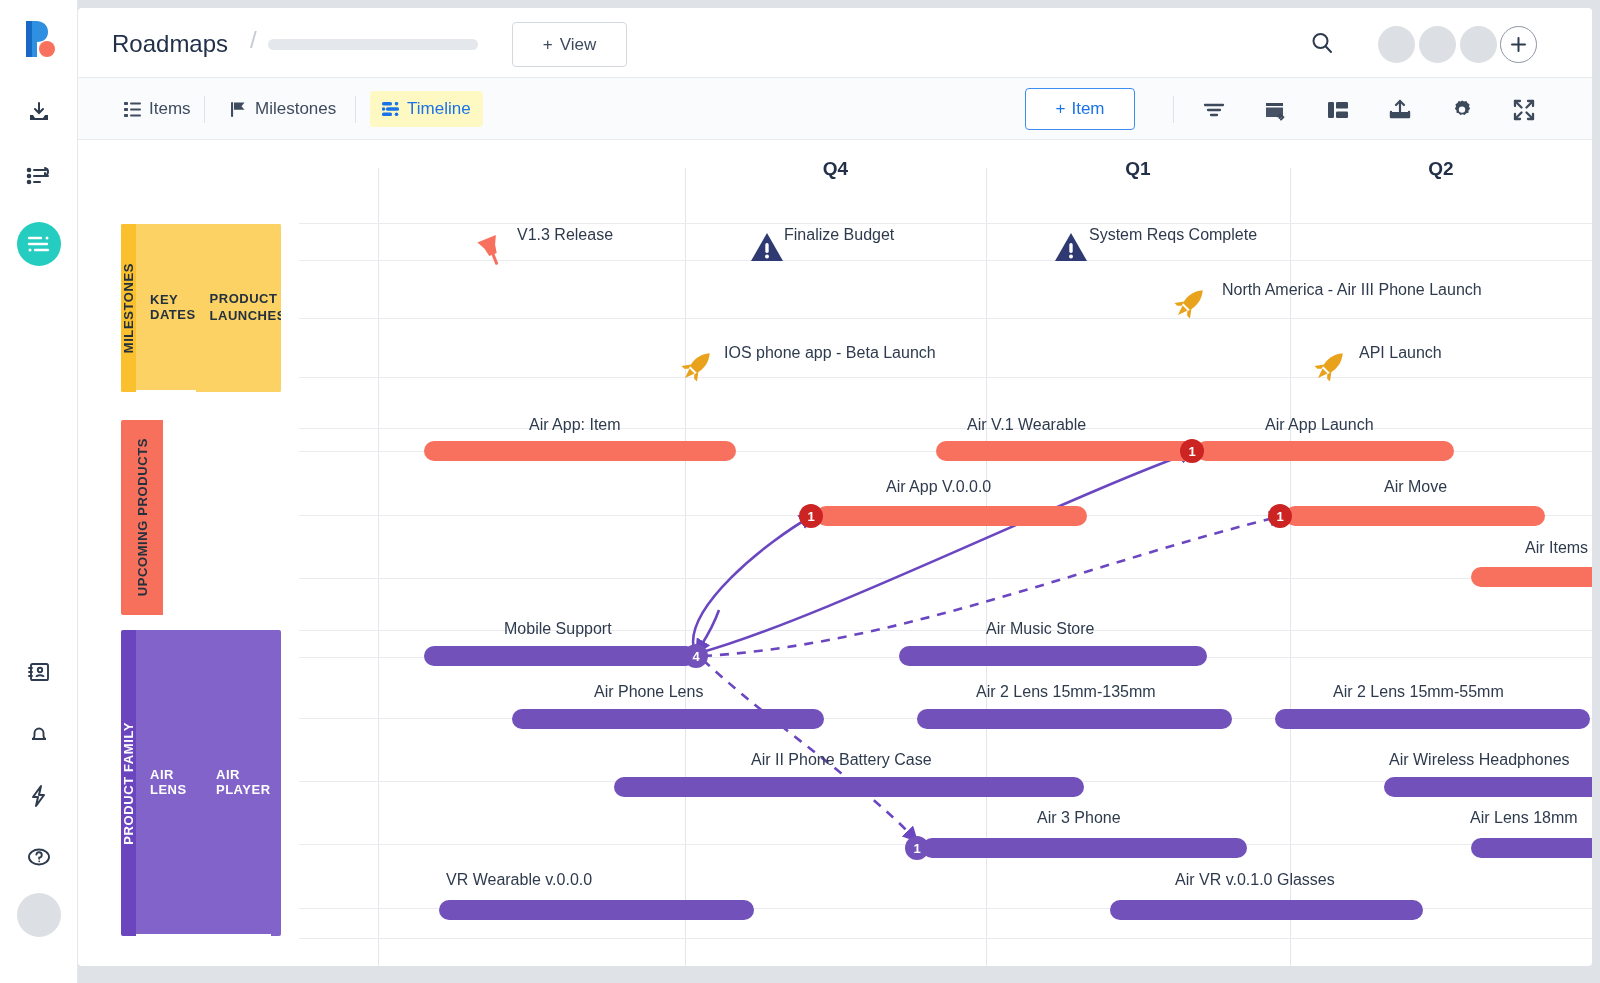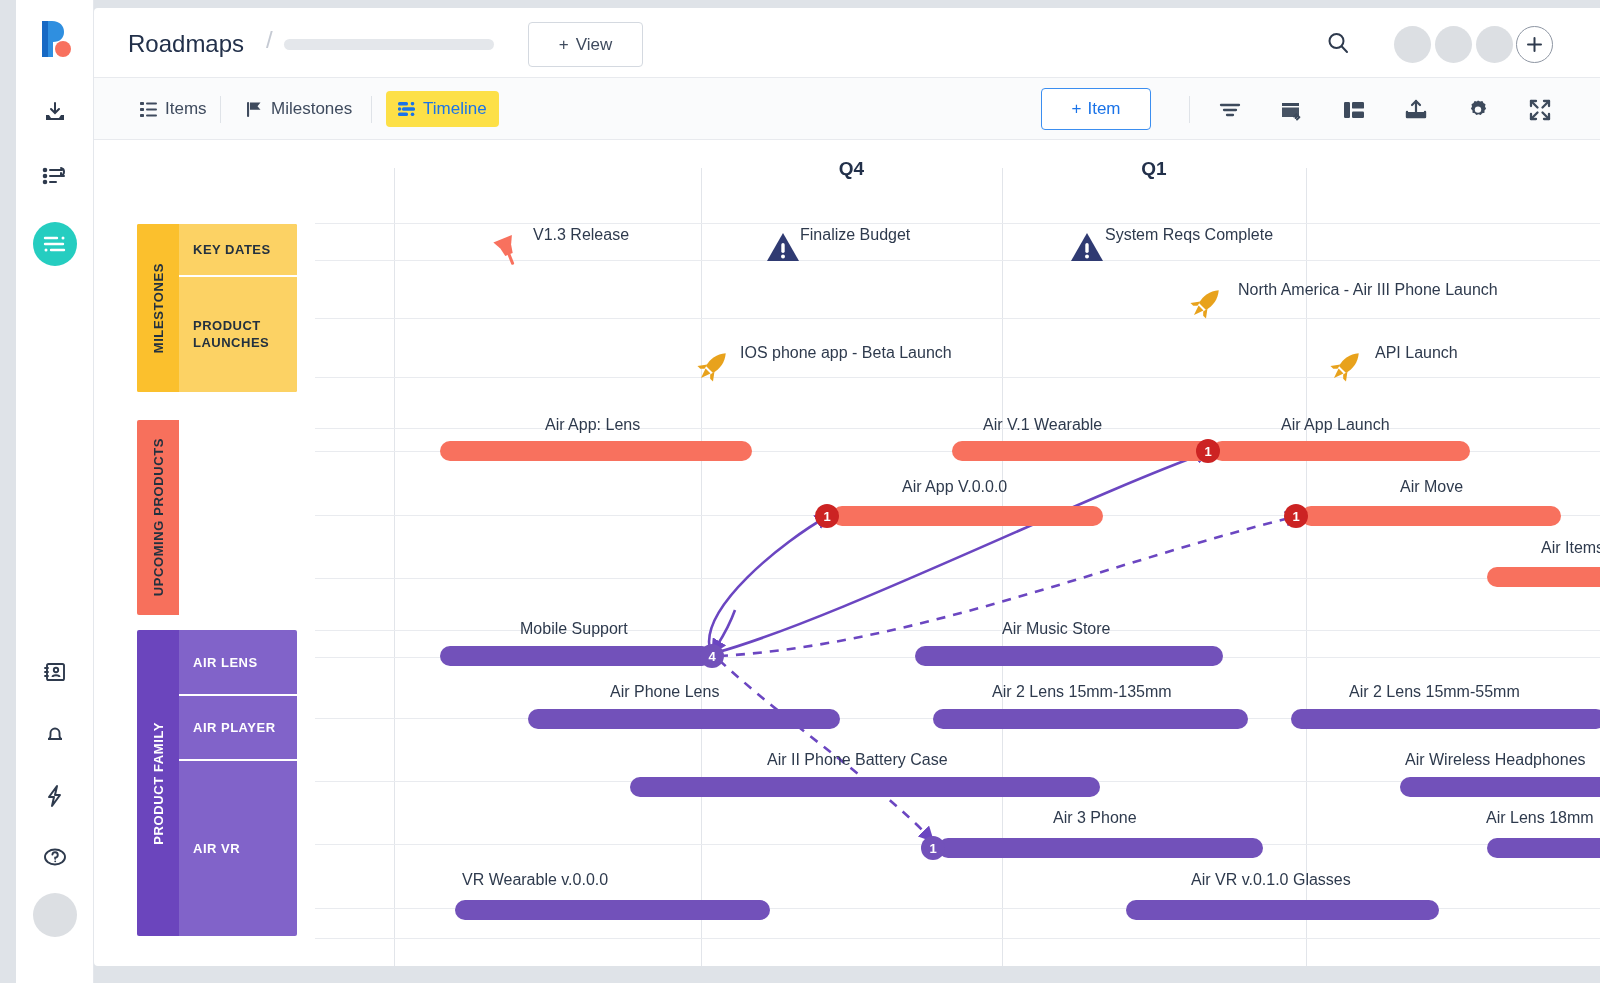--- a/index.html
+++ b/index.html
@@ -3,21 +3,21 @@
 <meta charset="utf-8">
 <style>
   * { box-sizing: border-box; margin: 0; padding: 0; }
   html, body {
     width: 1600px; height: 983px;
     background: #dfe3e8;
     font-family: "Liberation Sans", sans-serif;
     overflow: hidden;
   }
   .app {
-    position: absolute; left: 16px; top: 0;
+    position: absolute; left: 0; top: 0;
     width: 1422px; height: 983px;
     background: #dfe3e8;
   }
 
   
   .rail {
     position: absolute; left: 0; top: 0;
     width: 78px; height: 983px;
     background: #ffffff;
     border-right: 1px solid #e4e7ec;
@@ -102,21 +102,21 @@
     width: 1514px; height: 62px;
     background: #fafbfc;
     border-bottom: 1px solid #e8eaee;
   }
   .tab {
     position: absolute; top: 13px; height: 36px;
     display: flex; align-items: center; gap: 8px;
     padding: 0 12px; border-radius: 4px;
     font-size: 17px; color: #3f4b5e; cursor: pointer;
   }
-  .tab.active { background: #fde047; color: #1a73e8; font-weight: 500; }
+  .tab.active { background: #fef9c3; color: #1a73e8; font-weight: 500; }
   .tab svg { display:block; }
   .tdiv {
     position: absolute; top: 18px; width: 1px; height: 27px;
     background: #dfe3e8;
   }
   .btn-item {
     position: absolute; left: 947px; top: 10px;
     width: 110px; height: 42px;
     border: 1px solid #3b8ef0; border-radius: 4px;
     background: #fff; color: #1a73e8;
@@ -148,21 +148,21 @@
   }
   .grp-spine {
     width: 42px;
     display: flex; align-items: center; justify-content: center;
   }
   .grp-spine span {
     writing-mode: vertical-rl; transform: rotate(180deg);
     font-size: 13px; font-weight: 700; letter-spacing: .6px;
     white-space: nowrap;
   }
-  .grp-rows { flex: 1; display: flex; flex-direction: column; }
+  .grp-rows { flex: 1; display: flex; flex-direction: row; }
   .grp-row {
     flex: 1;
     display: flex; align-items: center;
     padding-left: 14px;
     font-size: 13px; font-weight: 700; letter-spacing: .5px;
     border-bottom: 2px solid #ffffff;
   }
   .grp-row:last-child { border-bottom: none; }
 
   .g-ms   { background:#fbc02d; }
@@ -451,20 +451,21 @@
           <div class="grp-row">
             <span>AIR VR</span>
           </div>
         </div>
       </div>
 
       <div class="pane">
 
         <div class="qhdr" style="left:386px; width:301px;">Q4</div>
         <div class="qhdr" style="left:687px; width:304px;">Q1</div>
+        <div class="qhdr" style="left:991px; width:302px;">Q2</div>
 
         <div class="vline" style="left:79px;  height:798px;"></div>
         <div class="vline" style="left:386px; height:798px;"></div>
         <div class="vline" style="left:687px; height:798px;"></div>
         <div class="vline" style="left:991px; height:798px;"></div>
 
         <div class="hline" style="top:83px"></div>
         <div class="hline" style="top:120px"></div>
         <div class="hline" style="top:178px"></div>
         <div class="hline" style="top:237px"></div>
@@ -556,21 +557,21 @@
             <g fill="#e8a21c" transform="rotate(45 21 21)">
               <path d="M21 3 C27 10 28 18 26 26 H16 C14 18 15 10 21 3 Z"></path>
               <path d="M16 24 L10 32 L14 32 L17 29 Z"></path>
               <path d="M26 24 L32 32 L28 32 L25 29 Z"></path>
               <path d="M17.5 28 h7 l-3.5 10 Z"></path>
             </g>
           </svg>
         </div>
         <div class="mlabel" style="left:1060px; top:204px">API Launch</div>
 
-        <div class="blabel" style="left:230px; top:276px">Air App: Lens</div>
+        <div class="blabel" style="left:230px; top:276px">Air App: Item</div>
         <div class="bar red" style="left:125px; top:301px; width:312px;"></div>
 
         <div class="blabel" style="left:668px; top:276px">Air V.1 Wearable</div>
         <div class="bar red" style="left:637px; top:301px; width:263px;"></div>
 
         <div class="blabel" style="left:966px; top:276px">Air App Launch</div>
         <div class="badge red" style="left:881px; top:299px">1</div>
         <div class="bar red" style="left:897px; top:301px; width:258px;"></div>
 
         <div class="blabel" style="left:587px; top:338px">Air App V.0.0.0</div>

